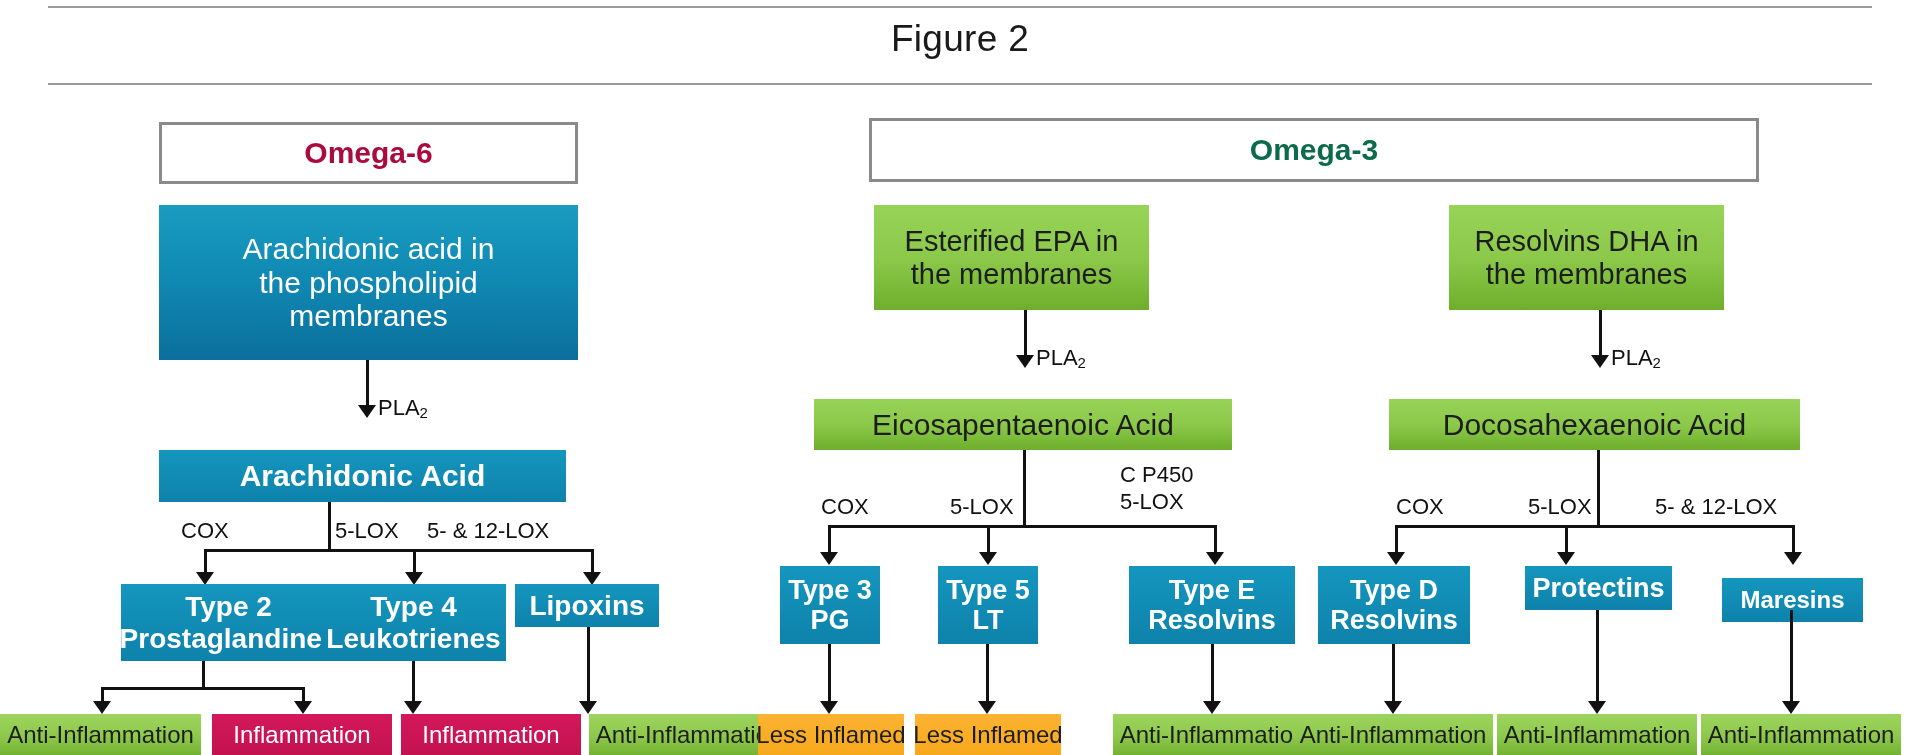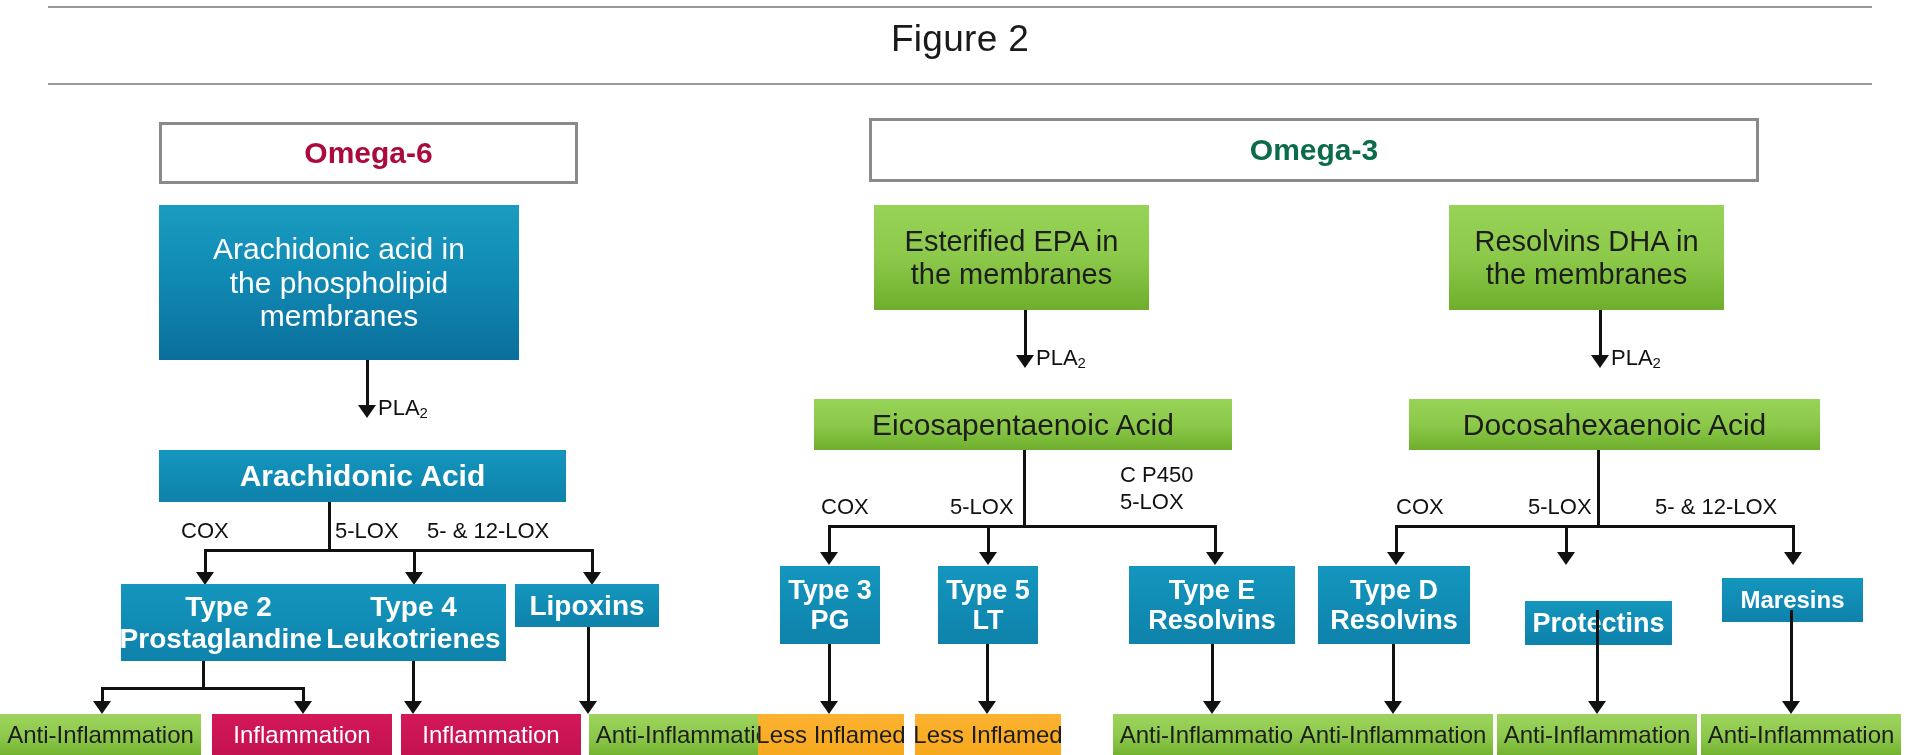--- a/index.html
+++ b/index.html
@@ -81,21 +81,21 @@
   <div class="fig-title">Figure 2</div>
   <div class="rule bot"></div>
 
   <div class="sec-head" id="sec-o6">
     <span>Omega-6</span>
   </div>
   <div class="sec-head" id="sec-o3">
     <span>Omega-3</span>
   </div>
 
-  <div class="node blue" style="left:159px;top:205px;width:360px;height:155px;font-size:30px;padding:20px 10px;">
+  <div class="node blue" style="left:159px;top:205px;width:419px;height:155px;font-size:30px;padding:20px 10px;">
     <span>Arachidonic acid in</span>
     <span>the phospholipid</span>
     <span>membranes</span>
   </div>
 
   <div class="vline" style="left:366px;top:360px;height:48px;"></div>
   <div class="arrow" style="left:358px;top:405px;"></div>
   <div class="elabel" style="left:378px;top:395px;">
     <span>PLA</span><sub>2</sub>
   </div>
@@ -204,41 +204,41 @@
     <span>Resolvins DHA in</span>
     <span>the membranes</span>
   </div>
 
   <div class="vline" style="left:1599px;top:310px;height:48px;"></div>
   <div class="arrow" style="left:1591px;top:355px;"></div>
   <div class="elabel" style="left:1611px;top:345px;">
     <span>PLA</span><sub>2</sub>
   </div>
 
-  <div class="node green" style="left:1389px;top:399px;width:411px;height:51px;font-size:30px;margin-left:20px;">
+  <div class="node green" style="left:1389px;top:399px;width:411px;height:51px;font-size:30px;">
     <span>Docosahexaenoic Acid</span>
   </div>
 
   <div class="vline" style="left:1597px;top:450px;height:78px;"></div>
   <div class="hline" style="left:1395px;top:525px;width:400px;"></div>
   <div class="vline" style="left:1395px;top:525px;height:31px;"></div>
   <div class="vline" style="left:1565px;top:525px;height:31px;"></div>
   <div class="vline" style="left:1792px;top:525px;height:31px;"></div>
   <div class="arrow" style="left:1387px;top:552px;"></div>
   <div class="arrow" style="left:1557px;top:552px;"></div>
   <div class="arrow" style="left:1784px;top:552px;"></div>
   <div class="elabel" style="left:1396px;top:494px;">COX</div>
   <div class="elabel" style="left:1528px;top:494px;">5-LOX</div>
   <div class="elabel" style="left:1655px;top:494px;">5- &amp; 12-LOX</div>
 
   <div class="node blue-flat" style="left:1318px;top:566px;width:152px;height:78px;font-size:27px;">
     <span>Type D</span>
     <span>Resolvins</span>
   </div>
-  <div class="node blue-flat" style="left:1525px;top:566px;width:147px;height:44px;font-size:27px;margin-top:35px;">
+  <div class="node blue-flat" style="left:1525px;top:566px;width:147px;height:44px;font-size:27px;">
     <span>Protectins</span>
   </div>
   <div class="node blue-flat" style="left:1722px;top:578px;width:141px;height:44px;font-size:24px;">
     <span>Maresins</span>
   </div>
 
   <div class="vline" style="left:1392px;top:644px;height:61px;"></div>
   <div class="arrow" style="left:1384px;top:701px;"></div>
   <div class="vline" style="left:1596px;top:610px;height:95px;"></div>
   <div class="arrow" style="left:1588px;top:701px;"></div>

